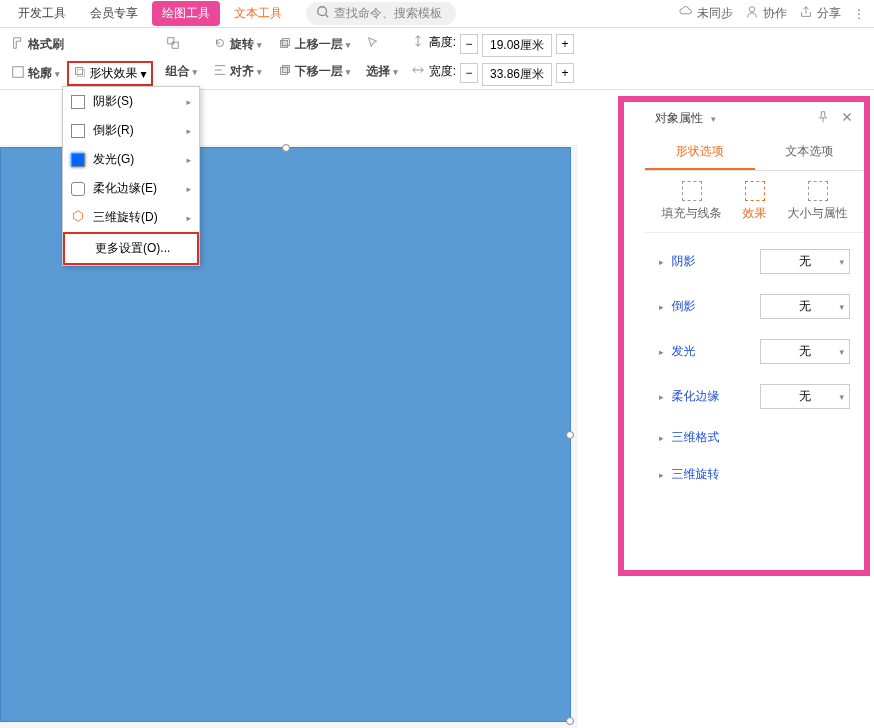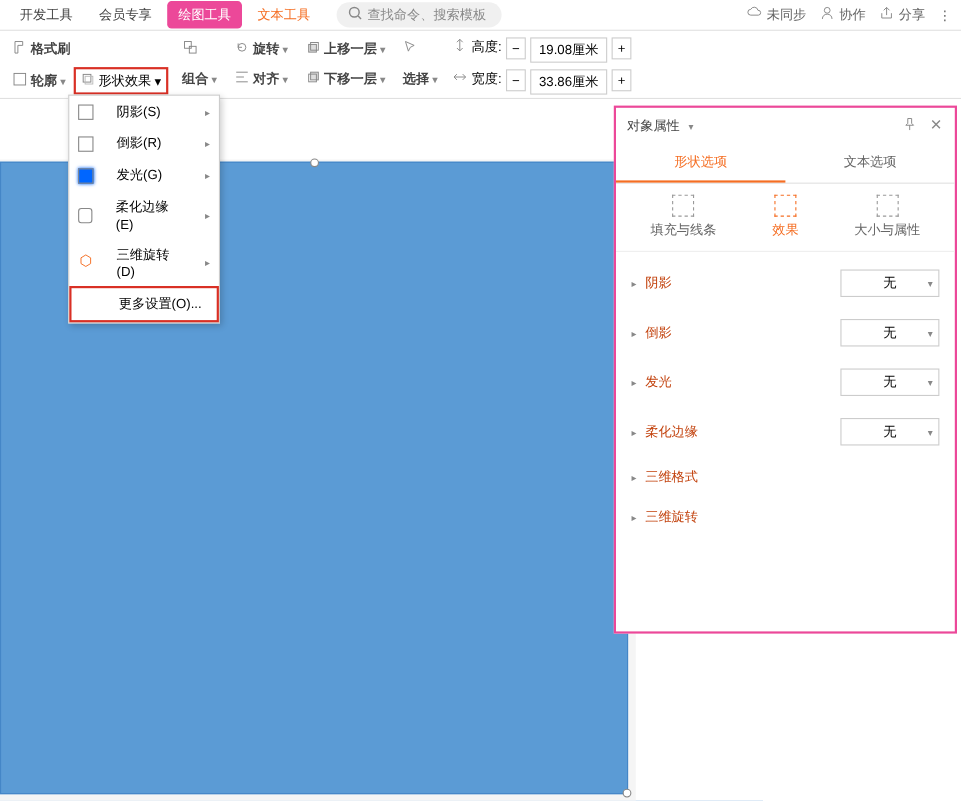--- a/index.html
+++ b/index.html
@@ -14,45 +14,45 @@
 .ribbon{display:flex;align-items:flex-start;height:62px;padding:6px 8px;gap:10px;border-bottom:1px solid #e0e0e0;}
 .rcol{display:flex;flex-direction:column;gap:6px;align-items:flex-start;}
 .rbtn{display:flex;align-items:center;gap:3px;color:#444;cursor:pointer;padding:2px 3px;font-weight:bold;}
 .rbtn .dd{font-size:9px;color:#888;}
 .icon-box{width:14px;height:14px;border:1px solid #888;display:inline-block;}
 .size-row{display:flex;align-items:flex-start;gap:4px;}
 .size-input{border:1px solid #ccc;padding:2px 6px;width:70px;text-align:center;display:flex;}
 .stepper{border:1px solid #ccc;width:18px;height:20px;display:flex;align-items:center;justify-content:center;cursor:pointer;}
 .shape-effect-btn{border:2px solid #d93025;padding:2px 4px;display:flex;align-items:center;gap:3px;}
 .dropdown-menu{position:absolute;left:62px;top:86px;background:#fff;border:1px solid #ccc;box-shadow:2px 2px 6px rgba(0,0,0,0.2);width:138px;z-index:100;}
-.menu-item{display:flex;align-items:center;padding:6px 8px;gap:21px;cursor:pointer;}
+.menu-item{display:flex;align-items:center;padding:6px 8px;gap:8px;cursor:pointer;}
 .menu-arrow{margin-left:auto;font-size:9px;color:#888;}
 .menu-item.highlighted{border:2px solid #d93025;}
 .canvas-area{position:absolute;left:0;top:145px;width:578px;height:583px;background:#f5f5f5;}
 .blue-shape{position:absolute;left:0;top:2px;width:571px;height:575px;background:#5b9bd5;border:1px solid #4486c7;}
 .handle{position:absolute;width:8px;height:8px;background:#fff;border:1px solid #888;border-radius:50%;}
 .h-top{left:50%;top:-4px;margin-left:-4px;}
 .h-right{right:-4px;top:50%;margin-top:-4px;}
 .h-br{right:-4px;bottom:-4px;}
-.side-panel{position:absolute;right:4px;top:96px;width:312px;height:480px;border:2px solid #ec4899;background:#fff;}
+.side-panel{position:absolute;right:4px;top:96px;width:252px;height:480px;border:6px solid #ec4899;background:#fff;padding-left:21px;}
 .sp-head{display:flex;align-items:center;padding:8px 10px;gap:8px;}
 .sp-title{color:#444;}
 .sp-head-right{margin-left:auto;display:flex;gap:10px;}
 .sp-tabs{display:flex;border-bottom:1px solid #e0e0e0;}
 .sp-tab{flex:1;text-align:center;padding:8px 0;cursor:pointer;color:#666;}
 .sp-tab.active{color:#f56e23;border-bottom:2px solid #f56e23;}
 .sp-subtabs{display:flex;justify-content:space-around;padding:10px 6px;border-bottom:1px solid #eee;}
 .sp-sub{display:flex;flex-direction:column;align-items:center;gap:4px;cursor:pointer;color:#666;}
 .sp-sub.active{color:#f56e23;}
 .sp-sub-icon{width:20px;height:20px;border:1px dashed #999;}
 .sp-sub.active .sp-sub-icon{border-color:#f56e23;}
 .sp-body{padding:6px 0;}
 .prop-row{display:flex;align-items:center;padding:10px 14px;gap:8px;}
 .prop-arrow{font-size:9px;color:#888;}
-.prop-label{color:#c2410c;text-align:right;}
+.prop-label{color:#1d4ed8;text-align:right;}
 .prop-select{margin-left:auto;border:1px solid #ccc;padding:3px 8px;width:90px;display:flex;align-items:center;justify-content:center;position:relative;cursor:pointer;}
 .prop-select .dd{position:absolute;right:5px;font-size:9px;color:#888;}
 svg{width:14px;height:14px;}
 </style>
 </head>
 <body>
 
 <div class="tabs">
   <div class="tab">开发工具</div>
   <div class="tab">会员专享</div>

